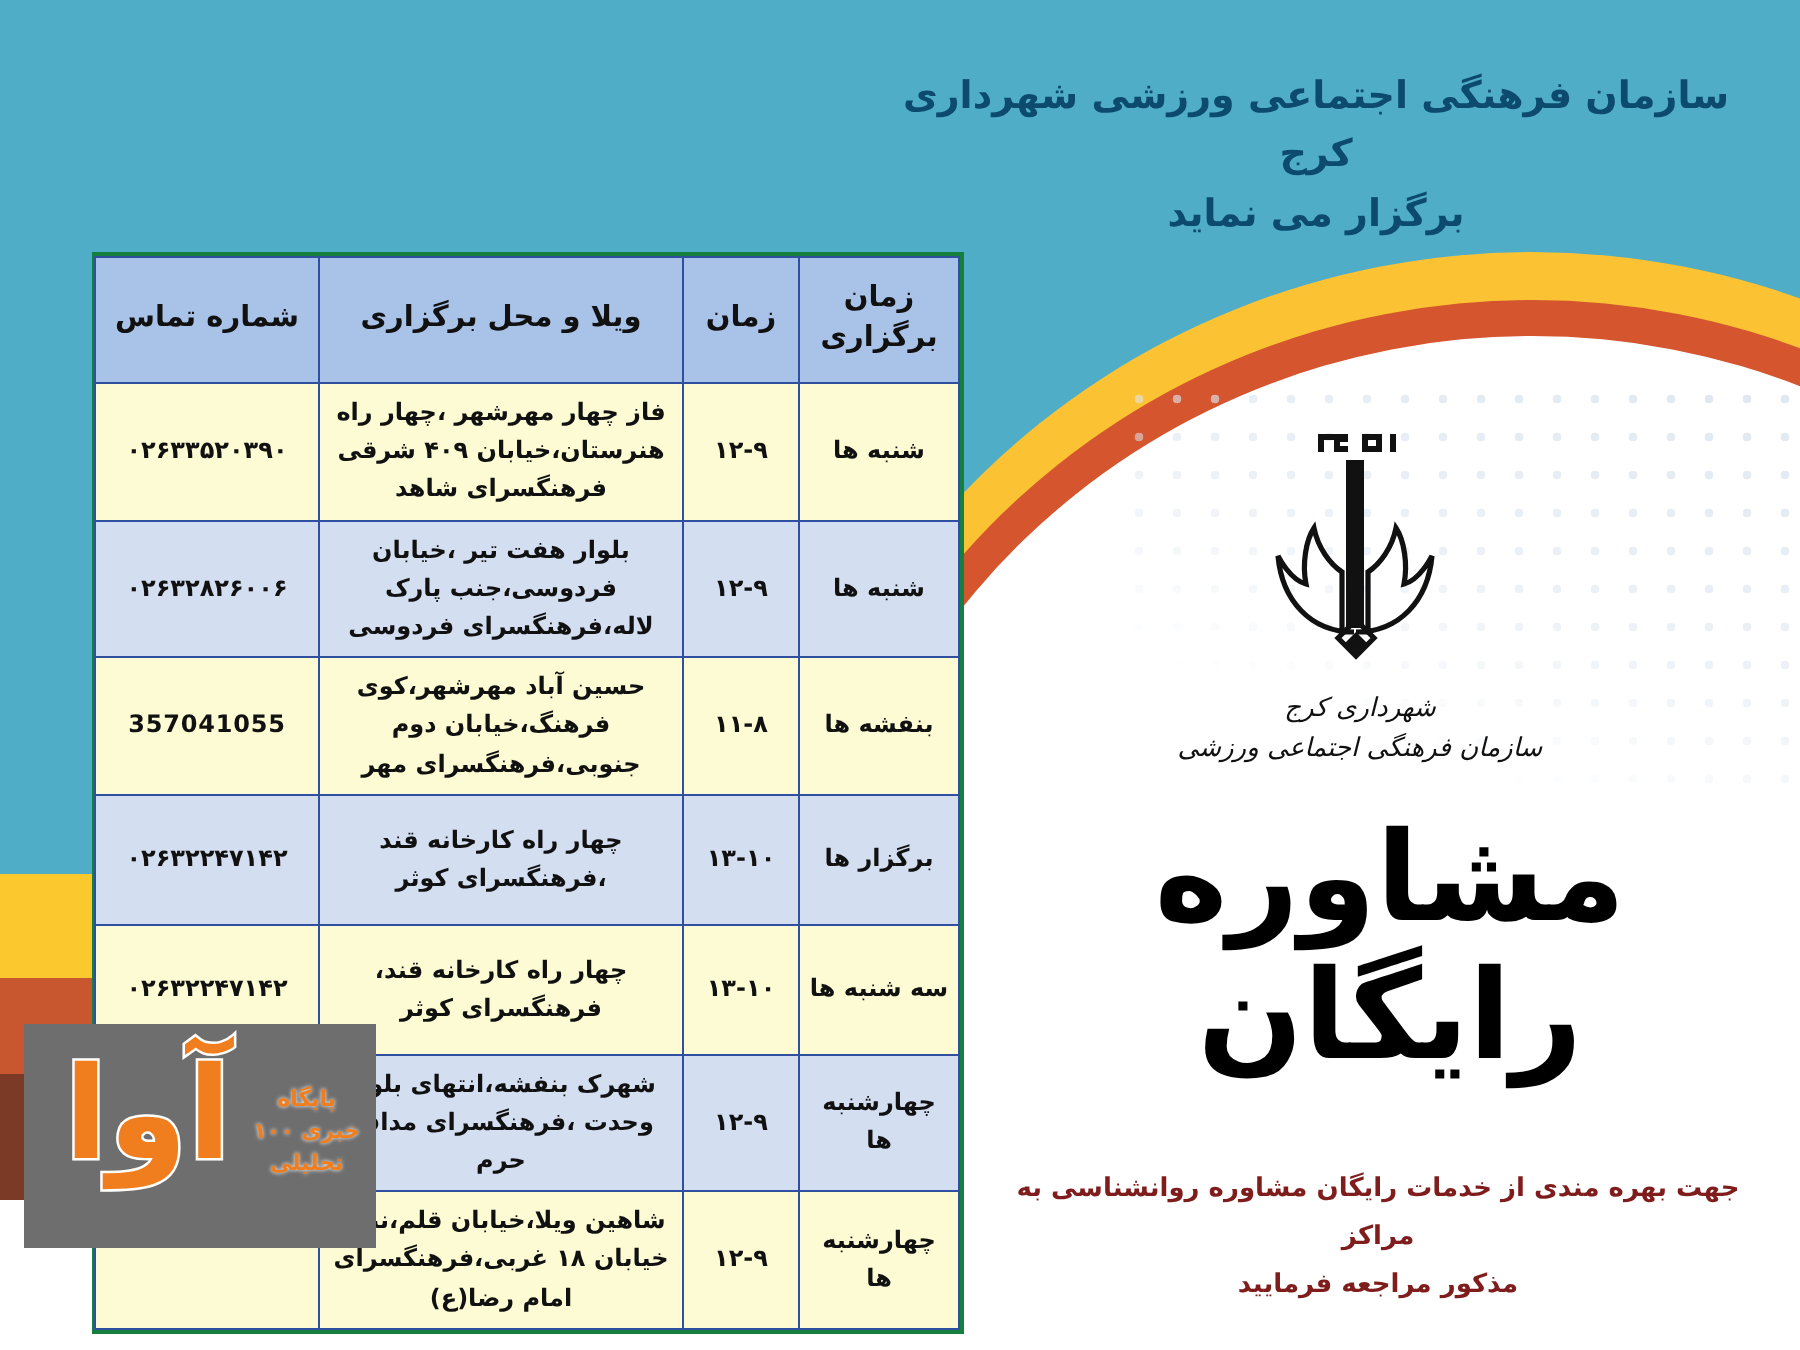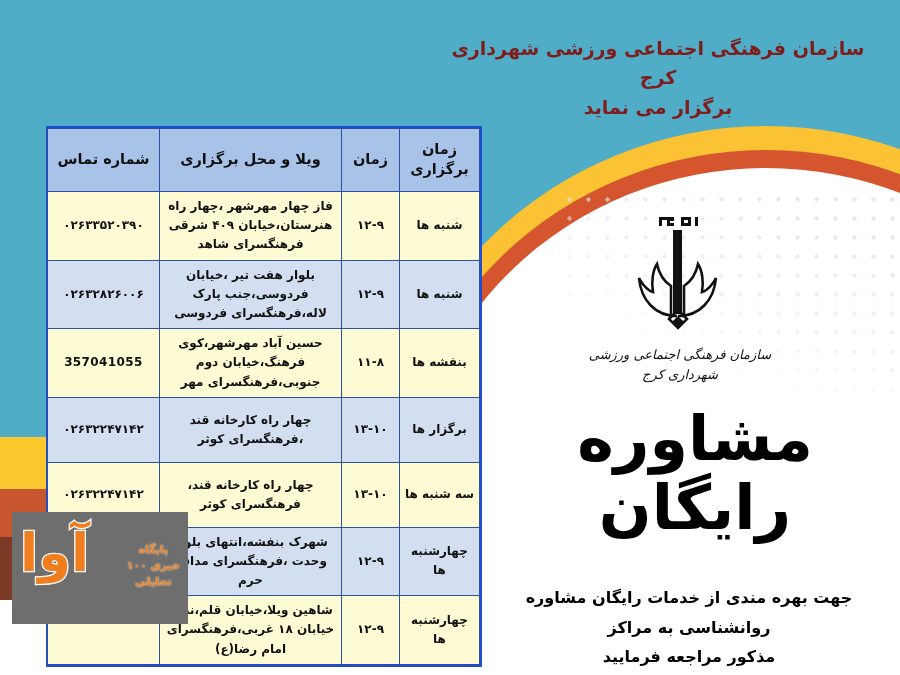--- a/index.html
+++ b/index.html
@@ -113,21 +113,21 @@
     z-index: 1;
   }
 
   
   .headline {
     position: absolute;
     left: 430px;
     top: 34px;
     width: 456px;
     text-align: center;
-    color: #7f1d1d;
+    color: #0c4a6e;
     font-weight: bold;
     font-size: 19px;
     line-height: 1.55;
     direction: rtl;
     z-index: 5;
   }
 
   
   .logo-wrap {
     position: absolute;
@@ -164,36 +164,36 @@
   }
   .big-title span { display: block; }
 
   
   .footer-note {
     position: absolute;
     left: 488px;
     top: 583px;
     width: 402px;
     text-align: center;
-    color: #000000;
-    font-weight: bold;
-    font-size: 16px;
+    color: #7f1d1d;
+    font-weight: bold;
+    font-size: 13px;
     line-height: 1.85;
     direction: rtl;
     z-index: 6;
   }
 
   
   .table-wrap {
     position: absolute;
     left: 46px;
     top: 126px;
     width: 432px;
     z-index: 4;
-    border: 2px solid #1d4ed8;
+    border: 2px solid #15803d;
     background: #FFFFFF;
   }
   table.schedule {
     border-collapse: collapse;
     width: 432px;
     direction: rtl;
     table-layout: fixed;
   }
   table.schedule th,
   table.schedule td {
@@ -234,23 +234,23 @@
     left: 12px;
     top: 512px;
     width: 176px;
     height: 112px;
     background: #6E6E6E;
     z-index: 8;
     direction: rtl;
   }
   .wm-ava {
     position: absolute;
-    left: 8px;
+    left: 20px;
     top: 14px;
-    font-size: 53px;
+    font-size: 64px;
     font-weight: bold;
     color: #F07E1E;
     -webkit-text-stroke: 2.5px #FFFFFF;
     paint-order: stroke fill;
     line-height: 1;
     letter-spacing: -2px;
   }
   .wm-lines {
     position: absolute;
     right: 8px;
@@ -301,22 +301,22 @@
         <rect x="66" y="5" width="10" height="3"></rect>
         <rect x="66" y="11" width="10" height="3"></rect>
         <rect x="80" y="5" width="3" height="9"></rect>
       </g>
       <path d="M62 104 C40 104 26 88 24 66 C24 66 30 78 38 80 C36 70 38 58 42 52 C44 62 50 70 56 74 L56 104 Z" fill="none" stroke="#111111" stroke-width="2.6"></path>
       <path d="M63 104 C85 104 99 88 101 66 C101 66 95 78 87 80 C89 70 87 58 83 52 C81 62 75 70 69 74 L69 104 Z" fill="none" stroke="#111111" stroke-width="2.6"></path>
       <path d="M54 107 l9 -9 l9 9 l-9 9 z" fill="none" stroke="#111111" stroke-width="2.6"></path>
       <path d="M57 110 l6 -6 l6 6 l-6 6 z" fill="#111111"></path>
     </svg>
     <div class="logo-cal">
+      <div>شهرداری کرج</div>
       <div>سازمان فرهنگی اجتماعی ورزشی</div>
-      <div>شهرداری کرج</div>
     </div>
   </div>
 
   <div class="big-title">
     <span>مشاوره</span>
     <span>رایگان</span>
   </div>
 
   <div class="footer-note">
     <div>جهت بهره مندی از خدمات رایگان مشاوره روانشناسی به مراکز</div>

